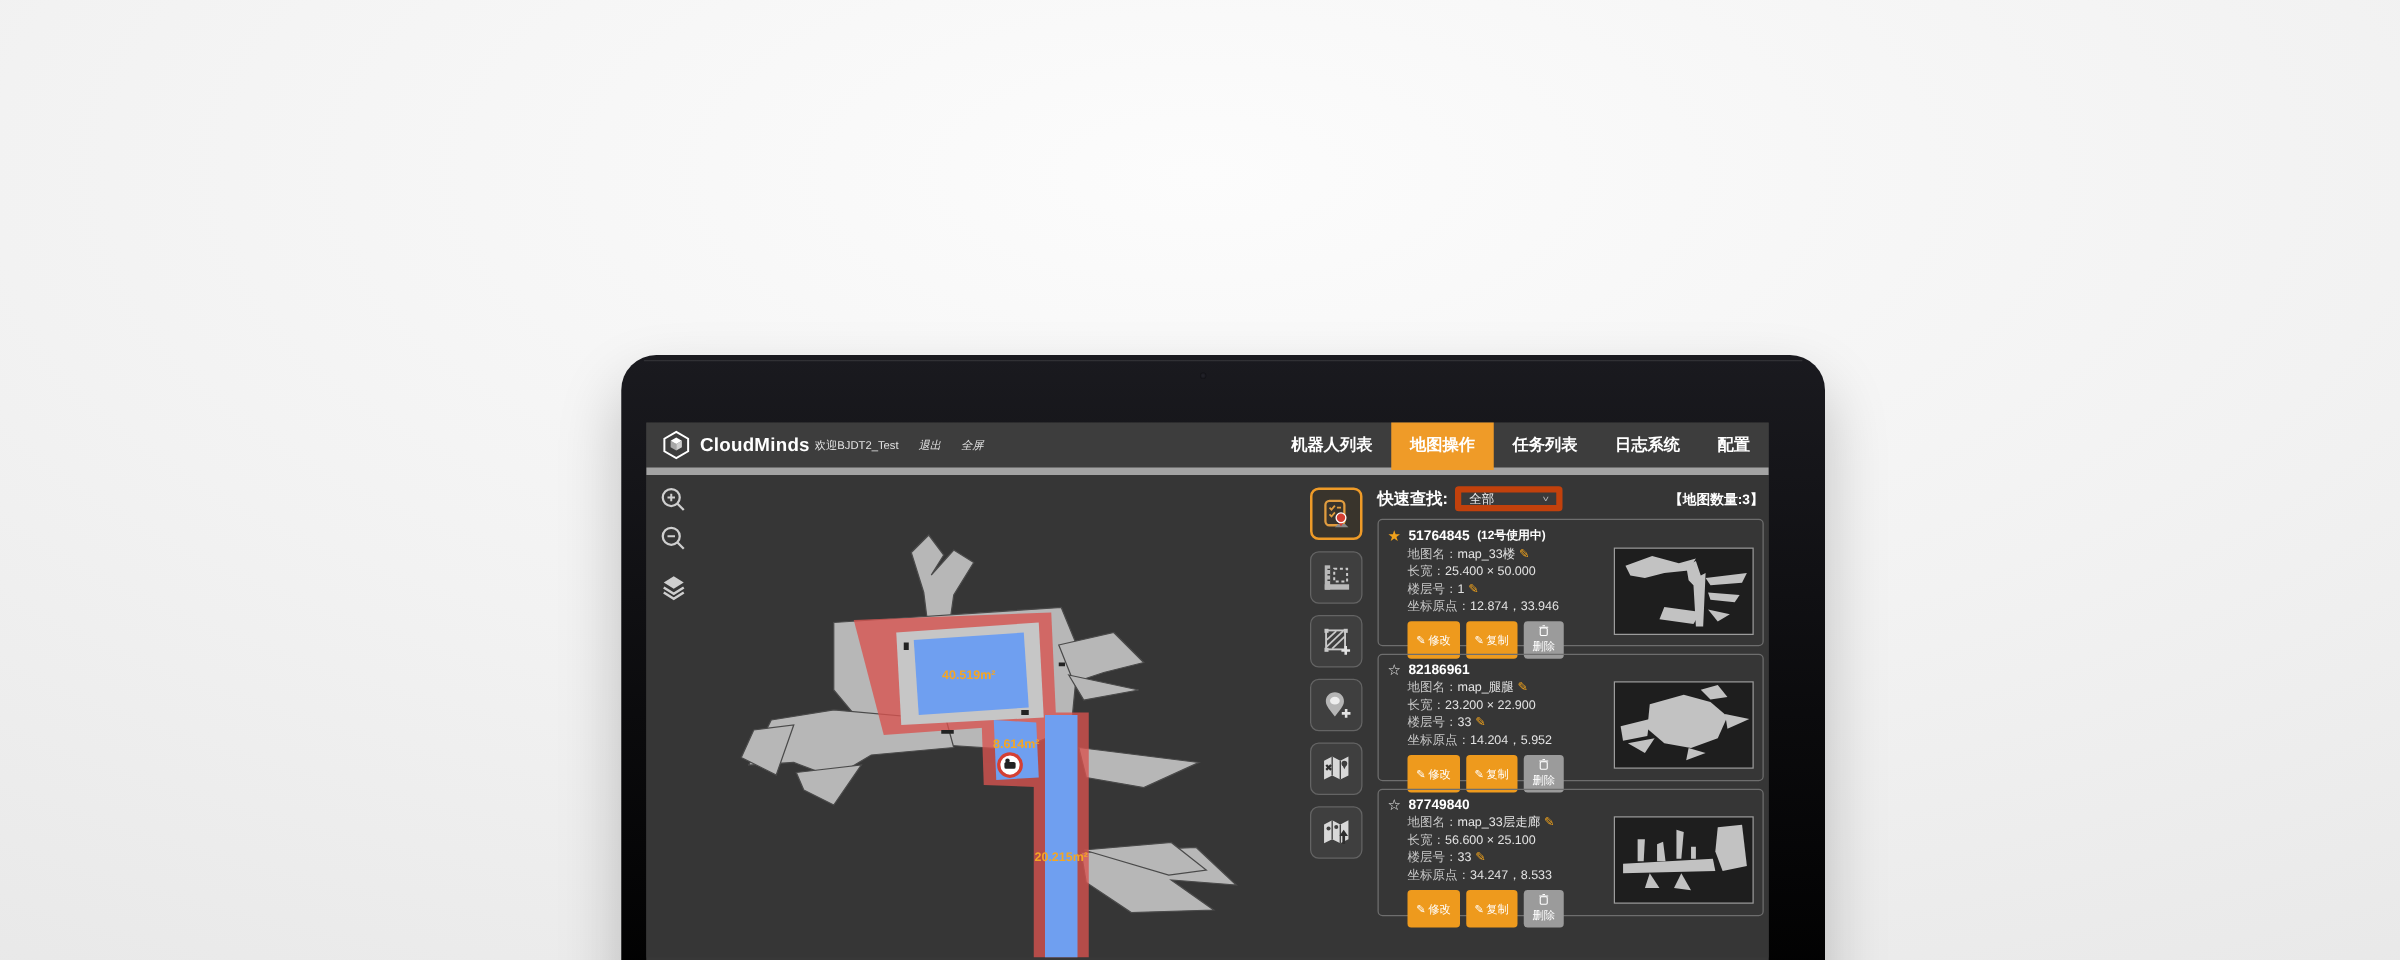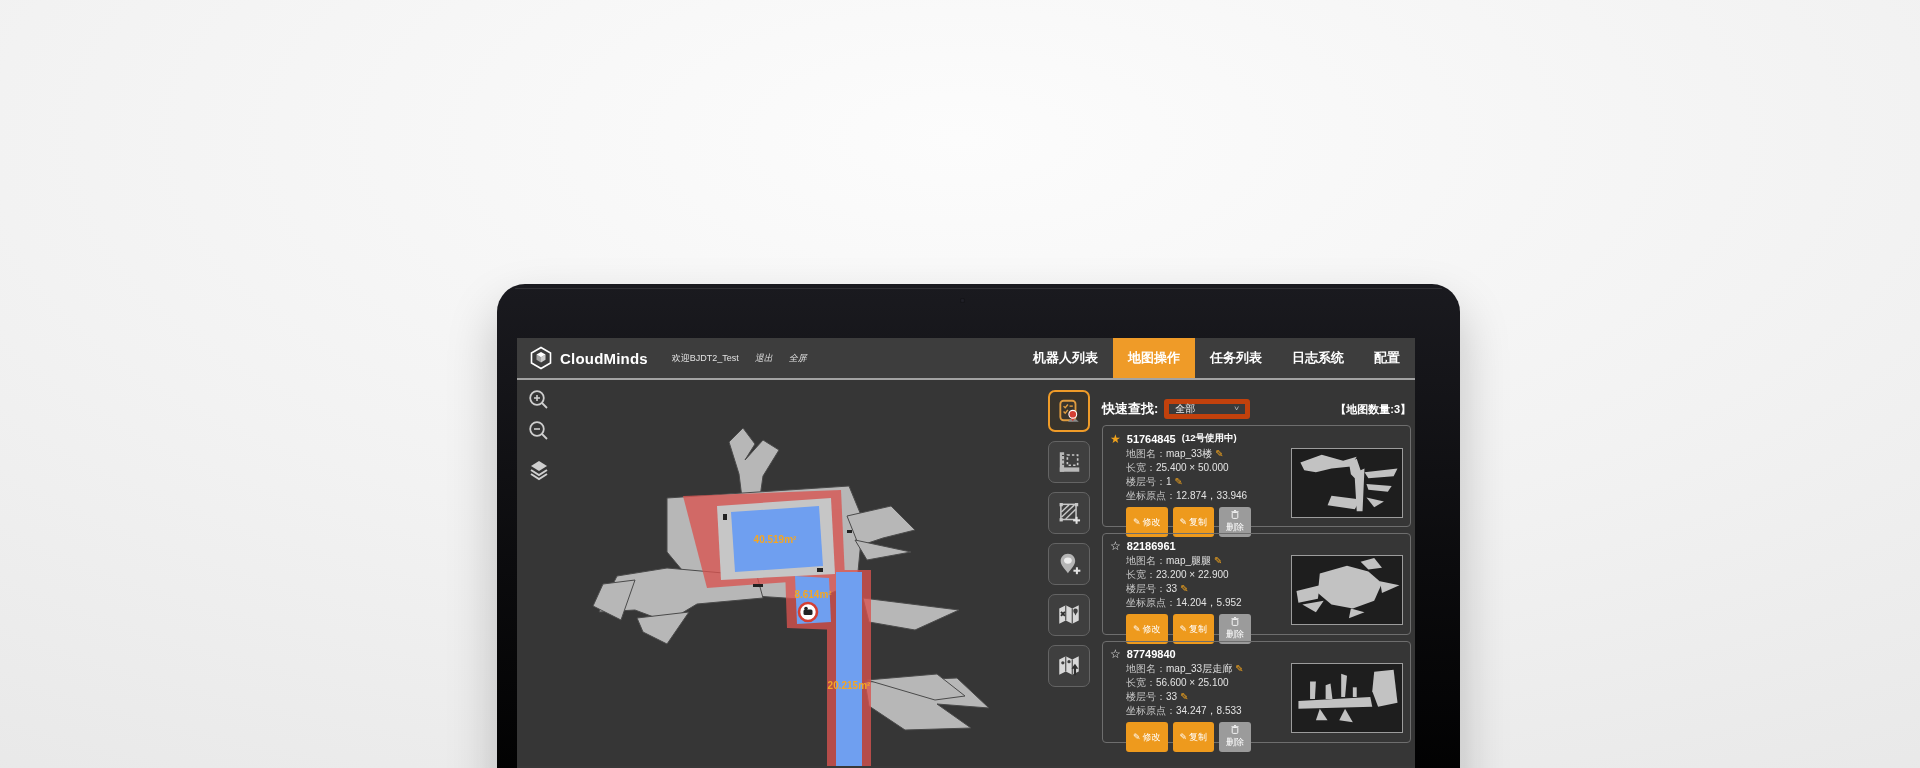--- a/index.html
+++ b/index.html
@@ -25,25 +25,25 @@
     border-radius:50%; background:#23232b; box-shadow:0 0 2px #000 inset; }
 
   
   .screen {
     position:absolute; left:20px; top:54px; width:898px; height:430px;
     background:#383838; overflow:hidden;
     font-family:"Liberation Sans","DejaVu Sans",sans-serif;
   }
 
   
-  .navbar { height:42px; background:#3d3d3d; border-bottom:2px solid #a3a3a3;
+  .navbar { height:42px; background:#3d3d3d; border-bottom:6px solid #a3a3a3;
     display:flex; align-items:center; padding-left:12px; }
   .brand { display:flex; align-items:center; gap:7px; }
   .brand-text { color:#fff; font-size:15px; font-weight:bold; letter-spacing:.2px; }
-  .session { display:flex; align-items:center; gap:16px; margin-left:24px; }
+  .session { display:flex; align-items:center; gap:16px; margin-left:4px; }
   .session span { color:#e2e2e2; font-size:9px; }
   .session .link { cursor:pointer;font-style:italic; }
   .tabs { margin-left:auto; display:flex; height:40px; }
   .tab { padding:0 15px; display:flex; align-items:center; color:#fff;
     font-size:13px; font-weight:bold; cursor:pointer; white-space:nowrap; }
   .tab.active { background:#ef9b28; }
 
   
   .content { position:relative; height:386px; background:#363636; }
   .map-stage { position:absolute; left:0; top:0; width:898px; height:386px; }
@@ -56,21 +56,21 @@
   
   .toolbar { position:absolute; left:531px; top:10px; width:44px;
     display:flex; flex-direction:column; gap:9px; }
   .tool-btn { width:42px; height:42px; border:1px solid #646464; border-radius:7px;
     background:#3f3f3f; display:flex; align-items:center; justify-content:center;
     cursor:pointer; }
   .tool-btn.active { border:2px solid #ef9b28; background:#39342c; }
 
   
   .panel { position:absolute; left:583px; top:0; width:313px; height:386px; }
-  .panel-header { display:flex; align-items:center; margin:19px 2px 6px 2px; }
+  .panel-header { display:flex; align-items:center; margin:9px 2px 6px 2px; }
   .ph-label { color:#fff; font-size:13px; font-weight:bold; }
   .filter-select { margin-left:6px; width:86px; height:20px; background:#3a3a3a;
     border:5px solid #c2410c; border-radius:3px; display:flex; align-items:center;
     padding:0 6px; cursor:pointer; }
   .filter-select .val { color:#eee; font-size:10px; flex:1; }
   .filter-select .chev { color:#bbb; font-size:9px; transform:scaleY(.8); }
   .map-count { margin-left:auto; color:#fff; font-size:11px; font-weight:bold; }
 
   .card { border:1px solid #6e6e6e; border-radius:4px; margin:0 2px 6px 2px;
     padding:6px 7px 6px 7px; height:102px; position:relative; }

